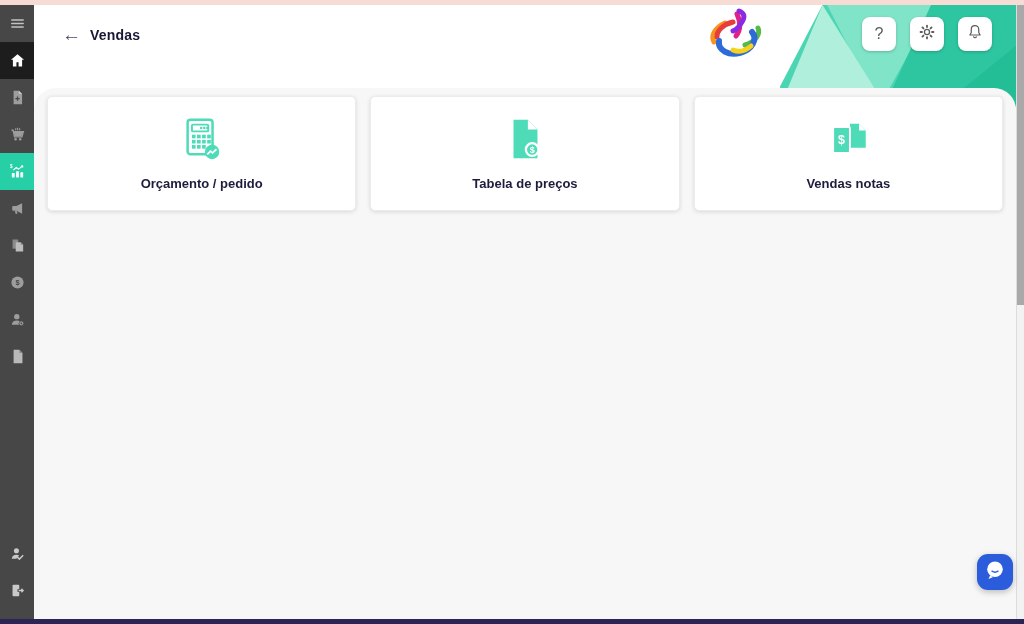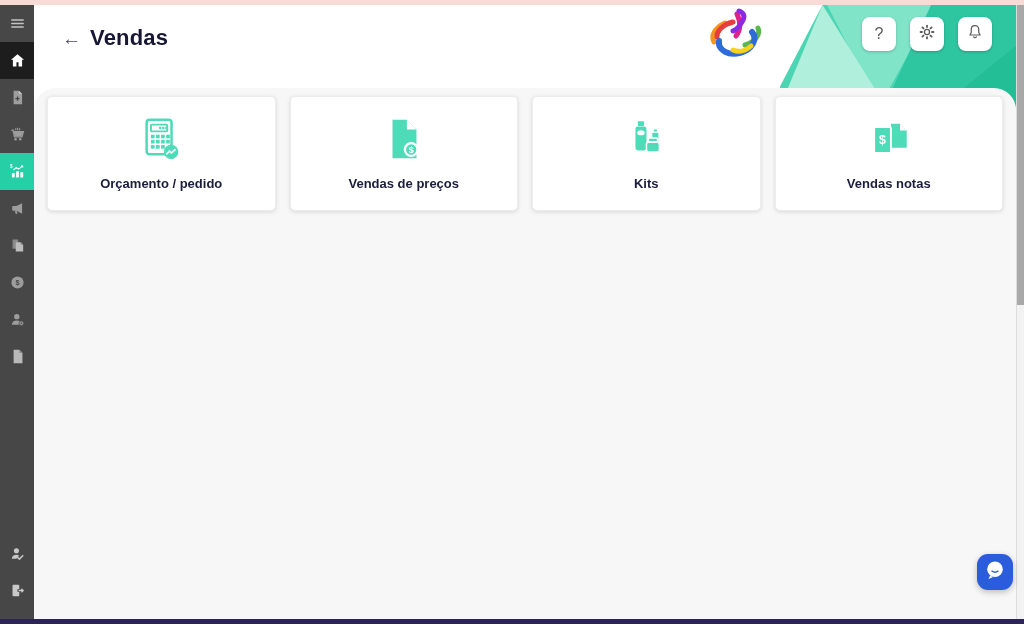--- a/index.html
+++ b/index.html
@@ -19,21 +19,21 @@
   .sb-item.dark { background:#1d1d1d; }
   .sb-item.teal { background:#26cfa6; }
   .sb-bottom { margin-top:auto; margin-bottom:10px; }
 
   
   .main { position:absolute; left:34px; top:5px; right:0; bottom:5px; background:#ffffff; }
   .header { position:relative; height:83px; background:#ffffff; z-index:1; }
 
   .title-row { position:absolute; left:28px; top:20px; display:flex; align-items:center; gap:9px; z-index:6; }
   .back-arrow { font-size:19px; color:#4b4560; line-height:1; cursor:pointer; }
-  .page-title { font-size:22px; font-weight:700; color:#171735; letter-spacing:.2px; }
+  .page-title { font-size:14px; font-weight:700; color:#171735; letter-spacing:.2px; }
 
   .logo { position:absolute; left:672px; top:2px; width:60px; height:54px; z-index:6; }
 
   .header-deco { position:absolute; left:746px; top:0; width:236px; height:102px; overflow:hidden; z-index:2; }
   .t { position:absolute; inset:0; }
   .t-base  { background:#4cd5b2; clip-path:polygon(18% 0,100% 0,100% 100%,0 100%,0 80%); }
   .t-mid   { background:#7fe4c8; clip-path:polygon(20% 0,66% 0,42% 100%); }
   .t-dark  { background:#2dc6a0; clip-path:polygon(64% 0,100% 0,100% 100%,44% 100%); }
   .t-darker{ background:#23bd96; clip-path:polygon(100% 40%,100% 100%,68% 100%); }
   .t-light { background:#b0efdc; clip-path:polygon(18% 0,0 100%,45% 100%); }
@@ -272,37 +272,23 @@
 
       <div class="card">
         <span>
           <svg viewBox="0 0 48 48">
             <path d="M12 4h15l10 10v30H12z" fill="#4edbb8"></path>
             <path d="M27 4l10 10H27z" fill="#ffffff"></path>
             <circle cx="31.5" cy="35" r="6.6" fill="#4edbb8" stroke="#ffffff" stroke-width="2.4"></circle>
             <text x="31.5" y="38.6" text-anchor="middle" font-size="9.5" font-weight="bold" fill="#ffffff">$</text>
           </svg>
         </span>
-        <span class="card-label">Vendas de preços</span>
-      </div>
-
-      <div class="card">
-        <span>
-          <svg viewBox="0 0 48 48">
-            <rect x="15.5" y="5.5" width="6.5" height="5" rx="1" fill="#4edbb8"></rect>
-            <rect x="13" y="11" width="11.5" height="25" rx="2.5" fill="#4edbb8"></rect>
-            <ellipse cx="18.7" cy="17.5" rx="3.9" ry="2.7" fill="#ffffff"></ellipse>
-            <rect x="31.5" y="13.5" width="4.5" height="3.5" fill="#4edbb8" stroke="#ffffff" stroke-width="1.2"></rect>
-            <rect x="30" y="17" width="7.5" height="15" rx="1" fill="#4edbb8" stroke="#ffffff" stroke-width="1.2"></rect>
-            <rect x="26.5" y="23" width="9.5" height="4" rx="1" fill="#4edbb8" stroke="#ffffff" stroke-width="1.6"></rect>
-            <rect x="24.5" y="27.5" width="13.5" height="10" rx="2" fill="#4edbb8" stroke="#ffffff" stroke-width="1.6"></rect>
-          </svg>
-        </span>
-        <span class="card-label">Kits</span>
-      </div>
+        <span class="card-label">Tabela de preços</span>
+      </div>
+
 
       <div class="card">
         <span>
           <svg viewBox="0 0 48 48">
             <path d="M26 8h9.5l7 7v18H26z" fill="#4edbb8"></path>
             <path d="M35.5 8l7 7h-7z" fill="#ffffff"></path>
             <rect x="8.5" y="11.5" width="17.5" height="27" rx="1.5" fill="#4edbb8" stroke="#ffffff" stroke-width="2"></rect>
             <text x="17.2" y="29.5" text-anchor="middle" font-size="13" font-weight="bold" fill="#ffffff">$</text>
           </svg>
         </span>

